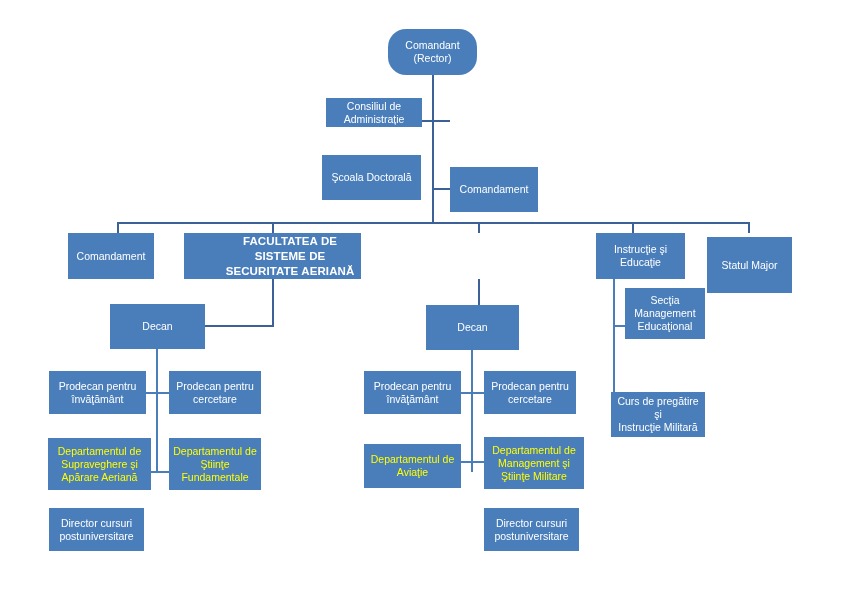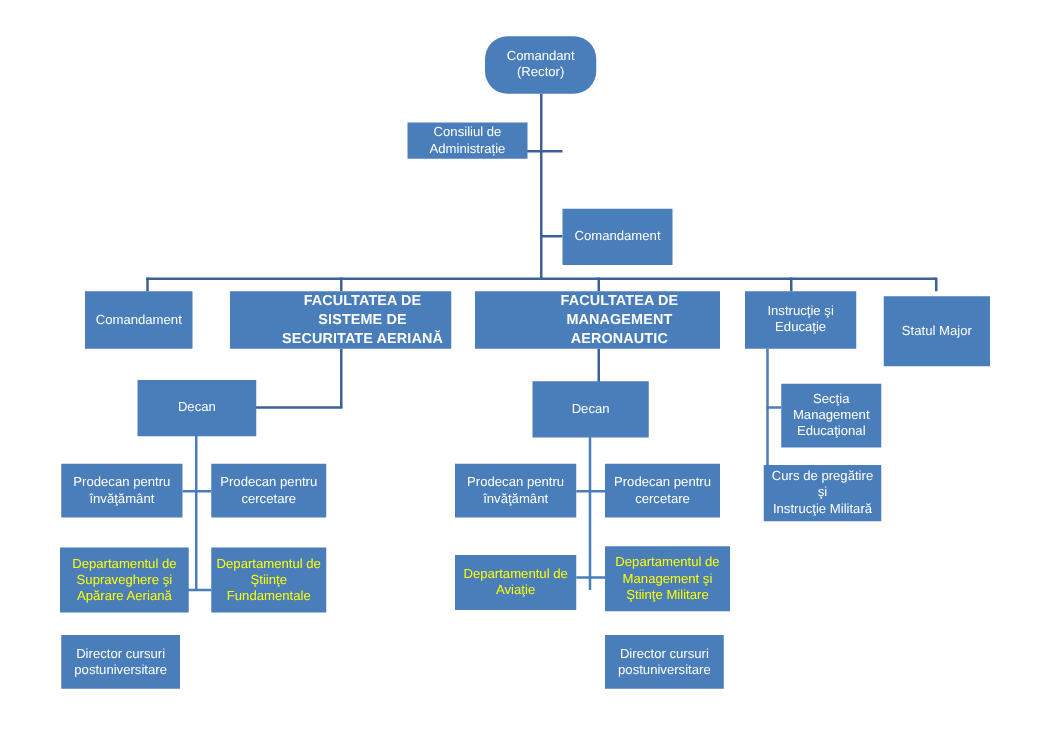--- a/index.html
+++ b/index.html
@@ -101,46 +101,45 @@
   </div>
 
   <div class="node" style="left:326px; top:98px; width:96px; height:29px;">
     <span>
       <span>Consiliul de</span>
       <span>Administrație</span>
     </span>
   </div>
 
 
+  <div class="node" style="left:322px; top:155px; width:99px; height:45px;">
+    <span>
+      <span>Şcoala Doctorală</span>
+    </span>
+  </div>
 
   <div class="node" style="left:450px; top:167px; width:88px; height:45px;">
     <span>
       <span>Comandament</span>
     </span>
   </div>
 
   <div class="node" style="left:68px; top:233px; width:86px; height:46px;">
     <span>
       <span>Comandament</span>
     </span>
   </div>
 
   <div class="node faculty" style="left:184px; top:233px; width:177px; height:46px;">
     <span>
       <span>FACULTATEA DE SISTEME DE</span>
       <span>SECURITATE AERIANĂ</span>
     </span>
   </div>
 
-  <div class="node faculty" style="left:380px; top:233px; width:196px; height:46px;">
-    <span>
-      <span>FACULTATEA DE</span>
-      <span>MANAGEMENT AERONAUTIC</span>
-    </span>
-  </div>
 
   <div class="node" style="left:596px; top:233px; width:89px; height:46px;">
     <span>
       <span>Instrucţie şi</span>
       <span>Educaţie</span>
     </span>
   </div>
 
   <div class="node" style="left:707px; top:237px; width:85px; height:56px;">
     <span>
@@ -153,29 +152,29 @@
       <span>Decan</span>
     </span>
   </div>
 
   <div class="node" style="left:426px; top:305px; width:93px; height:45px;">
     <span>
       <span>Decan</span>
     </span>
   </div>
 
-  <div class="node" style="left:625px; top:307px; width:80px; height:51px;">
+  <div class="node" style="left:625px; top:288px; width:80px; height:51px;">
     <span>
       <span>Secţia</span>
       <span>Management</span>
       <span>Educaţional</span>
     </span>
   </div>
 
-  <div class="node" style="left:611px; top:372px; width:94px; height:45px;">
+  <div class="node" style="left:611px; top:392px; width:94px; height:45px;">
     <span>
       <span>Curs de pregătire şi</span>
       <span>Instrucţie Militară</span>
     </span>
   </div>
 
   <div class="node" style="left:49px; top:371px; width:97px; height:43px;">
     <span>
       <span>Prodecan pentru</span>
       <span>învăţământ</span>

